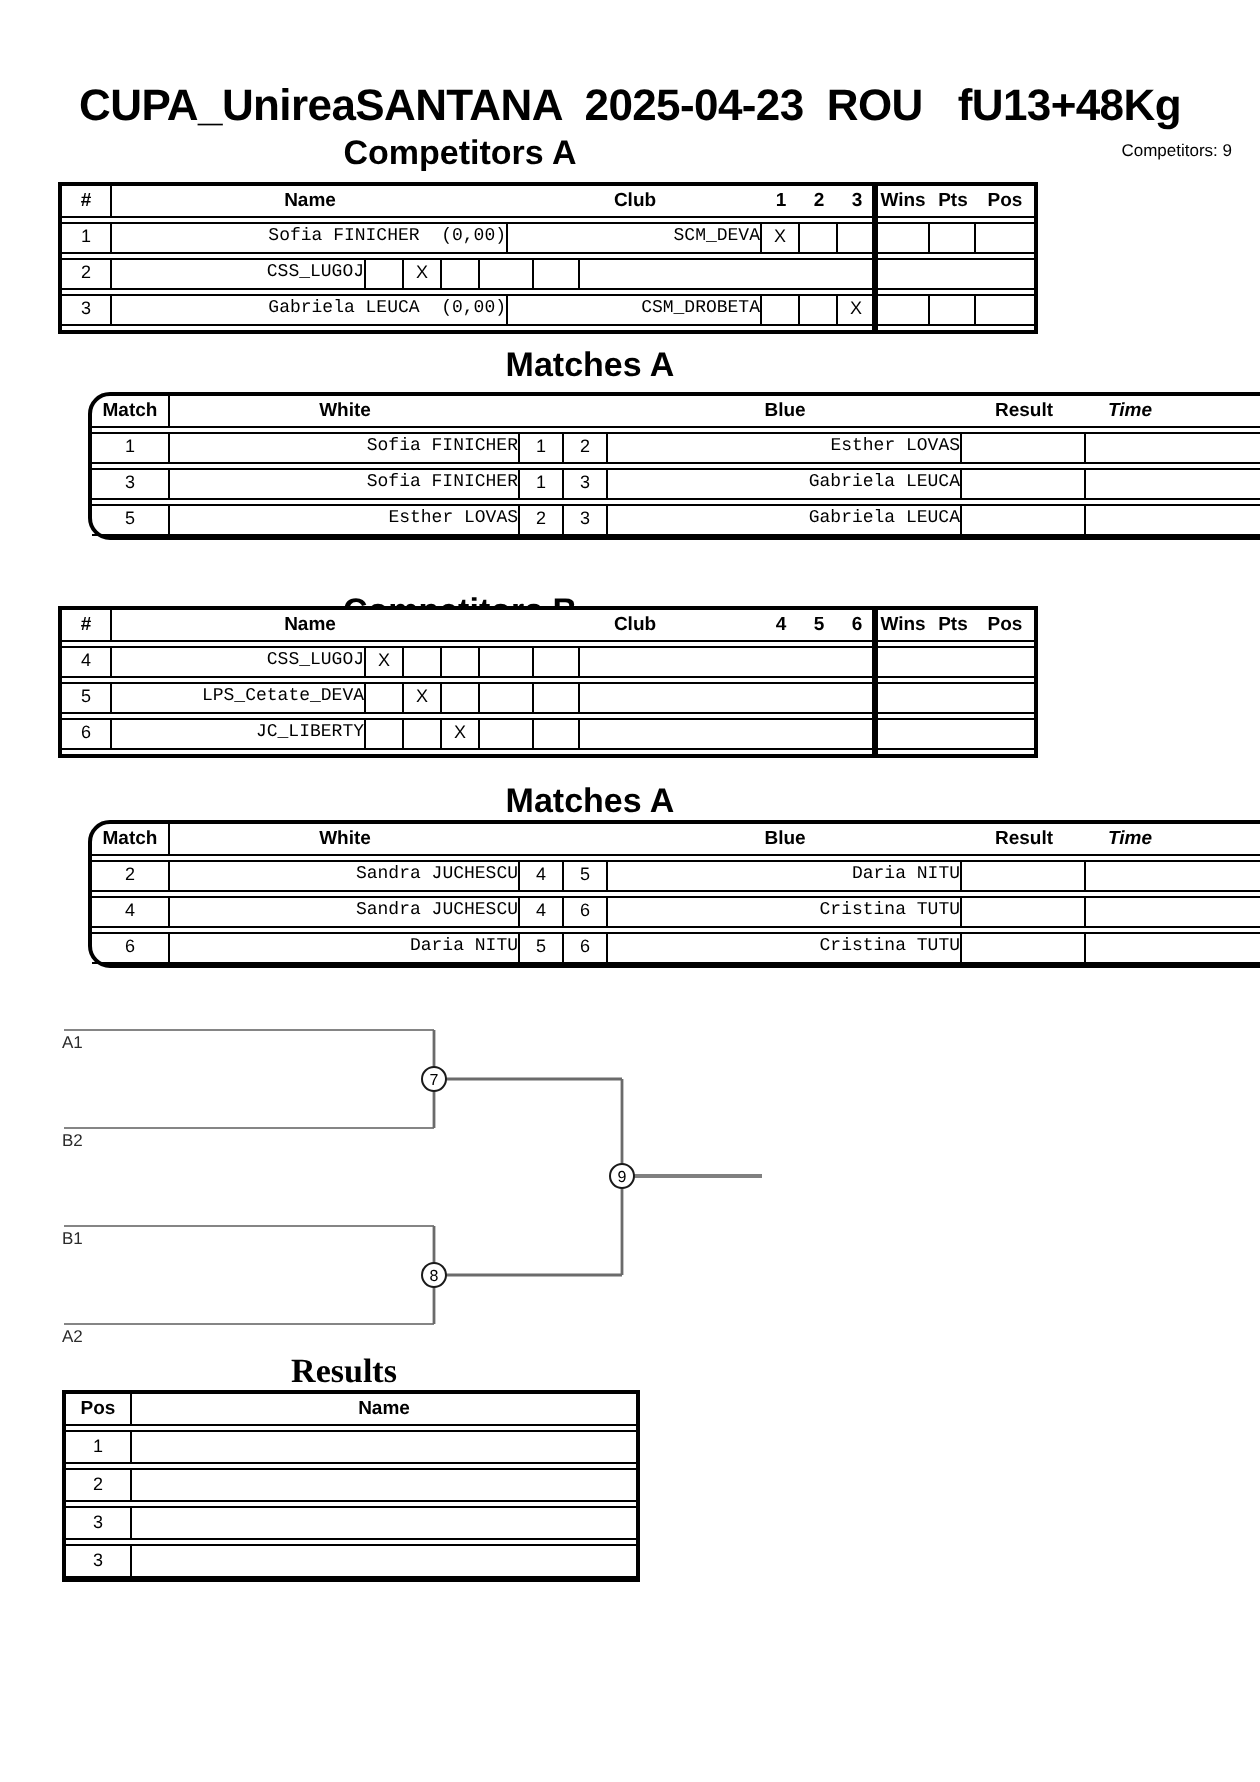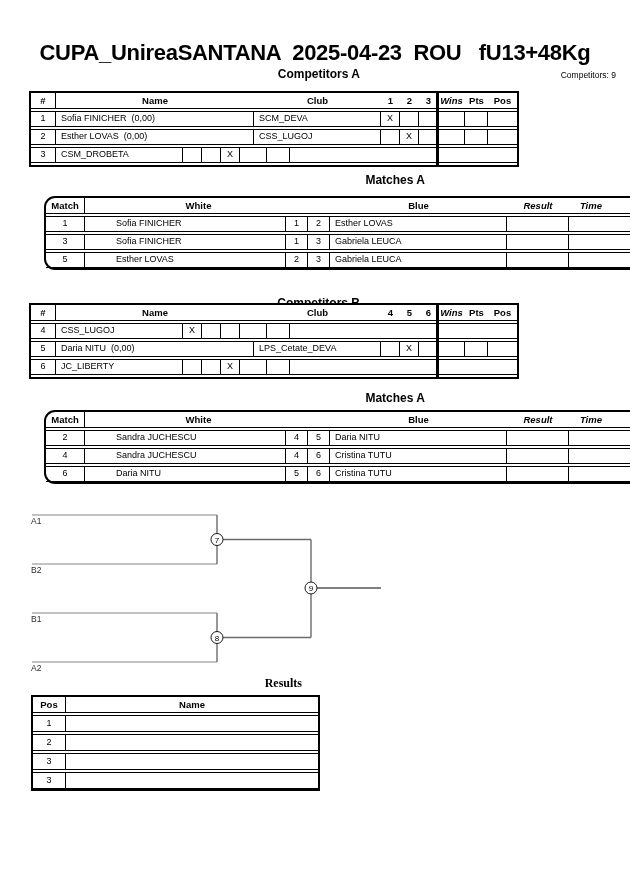--- a/index.html
+++ b/index.html
@@ -6,52 +6,52 @@
   body{
     width:630px;height:891px;position:relative;background:#fff;color:#000;
     font-family:"Liberation Sans", sans-serif;overflow:hidden;
   }
   .abs{position:absolute;}
   .page-title{
     left:0;top:40px;width:630px;text-align:center;
     font-size:22px;font-weight:bold;letter-spacing:-0.3px;white-space:pre;
   }
   .count-label{top:70px;right:14px;font-size:8.5px;white-space:pre;}
-  .sec-title{font-size:12px;font-weight:bold;text-align:right;white-space:pre;}
+  .sec-title{font-size:17px;font-weight:bold;text-align:center;white-space:pre;}
 
   .tbl{position:absolute;border:2px solid #000;background:#fff;box-sizing:border-box;}
   .trow{display:flex;box-sizing:border-box;}
   .hrow{height:16px;border-bottom:1px solid #000;margin-bottom:2px;font-weight:bold;}
   .hrow .cell{line-height:15px;font-size:9.5px;}
   .brow{height:16px;border-top:1px solid #000;border-bottom:1px solid #000;margin-bottom:2px;}
   .brow:last-child{margin-bottom:0;}
   .brow .cell{line-height:13px;font-size:9px;}
   .cell{box-sizing:border-box;overflow:hidden;white-space:pre;}
   .tc{text-align:center;}
-  .tl{text-align:left;padding-left:5px;}
+  .tl{text-align:right;padding-left:5px;font-family:Liberation Mono, monospace;}
   .vr{border-right:1px solid #000;}
   .thickbar{position:absolute;top:0;bottom:0;width:3px;background:#000;}
 
   
   .ca{left:29px;width:490px;}
   .ca .c-num{width:25px;}
   .ca .c-name{width:198px;}
   .ca .c-club{width:127px;}
   .ca .c-m{width:19px;}
-  .ca .c-wins{width:27px;font-style:italic;}
+  .ca .c-wins{width:27px;}
   .ca .c-pts{width:23px;}
   .ca .c-pos{width:29px;}
 
   
   .ma{left:44px;width:630px;border-radius:11px;}
   .ma .c-match{width:39px;}
-  .ma .c-white{width:175px;margin-left:26px;}
+  .ma .c-white{width:175px;}
   .ma .c-n{width:22px;}
   .ma .c-blue{width:177px;}
-  .ma .c-result{width:62px;font-style:italic;}
+  .ma .c-result{width:62px;}
   .ma .c-time{width:44px;font-style:italic;}
 
   
   .rt{left:31px;width:289px;}
   .rt .c-pos{width:33px;}
   .rt .c-name{width:252px;}
   .rt .brow{height:17px;}
   .rt .brow .cell{line-height:14px;}
 </style>
 </head>
@@ -79,31 +79,31 @@
     <div class="cell tl vr c-club">SCM_DEVA</div>
     <div class="cell tc vr c-m">X</div>
     <div class="cell tc vr c-m"></div>
     <div class="cell tc vr c-m"></div>
     <div class="cell tc vr c-wins"></div>
     <div class="cell tc vr c-pts"></div>
     <div class="cell tc c-pos"></div>
   </div>
   <div class="trow brow">
     <div class="cell tc vr c-num">2</div>
-    <div class="cell tl vr c-name">Esther LOVAS  (0,00)</div>
     <div class="cell tl vr c-club">CSS_LUGOJ</div>
     <div class="cell tc vr c-m"></div>
     <div class="cell tc vr c-m">X</div>
     <div class="cell tc vr c-m"></div>
     <div class="cell tc vr c-wins"></div>
     <div class="cell tc vr c-pts"></div>
     <div class="cell tc c-pos"></div>
   </div>
   <div class="trow brow">
     <div class="cell tc vr c-num">3</div>
+    <div class="cell tl vr c-name">Gabriela LEUCA  (0,00)</div>
     <div class="cell tl vr c-club">CSM_DROBETA</div>
     <div class="cell tc vr c-m"></div>
     <div class="cell tc vr c-m"></div>
     <div class="cell tc vr c-m">X</div>
     <div class="cell tc vr c-wins"></div>
     <div class="cell tc vr c-pts"></div>
     <div class="cell tc c-pos"></div>
   </div>
   <div class="thickbar" style="left:405px;"></div>
 </div>
@@ -166,21 +166,20 @@
     <div class="cell tl vr c-club">CSS_LUGOJ</div>
     <div class="cell tc vr c-m">X</div>
     <div class="cell tc vr c-m"></div>
     <div class="cell tc vr c-m"></div>
     <div class="cell tc vr c-wins"></div>
     <div class="cell tc vr c-pts"></div>
     <div class="cell tc c-pos"></div>
   </div>
   <div class="trow brow">
     <div class="cell tc vr c-num">5</div>
-    <div class="cell tl vr c-name">Daria NITU  (0,00)</div>
     <div class="cell tl vr c-club">LPS_Cetate_DEVA</div>
     <div class="cell tc vr c-m"></div>
     <div class="cell tc vr c-m">X</div>
     <div class="cell tc vr c-m"></div>
     <div class="cell tc vr c-wins"></div>
     <div class="cell tc vr c-pts"></div>
     <div class="cell tc c-pos"></div>
   </div>
   <div class="trow brow">
     <div class="cell tc vr c-num">6</div>

